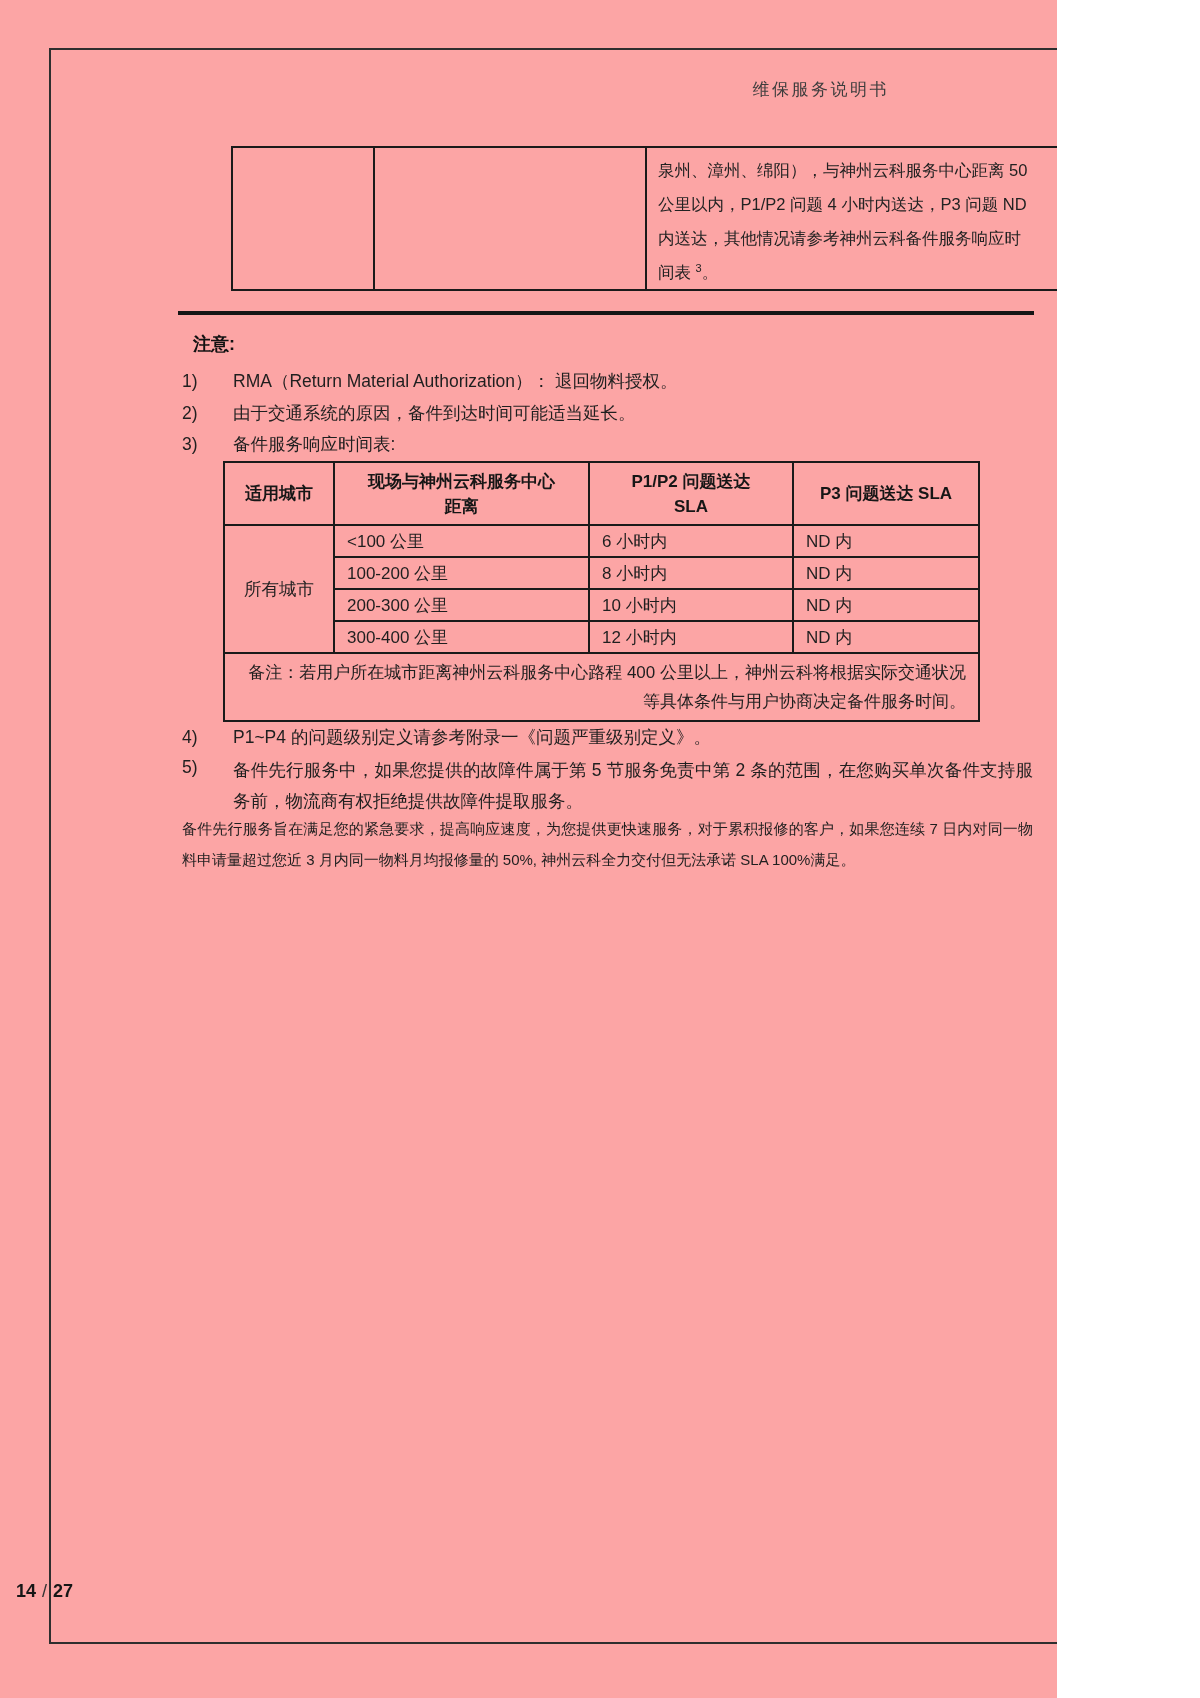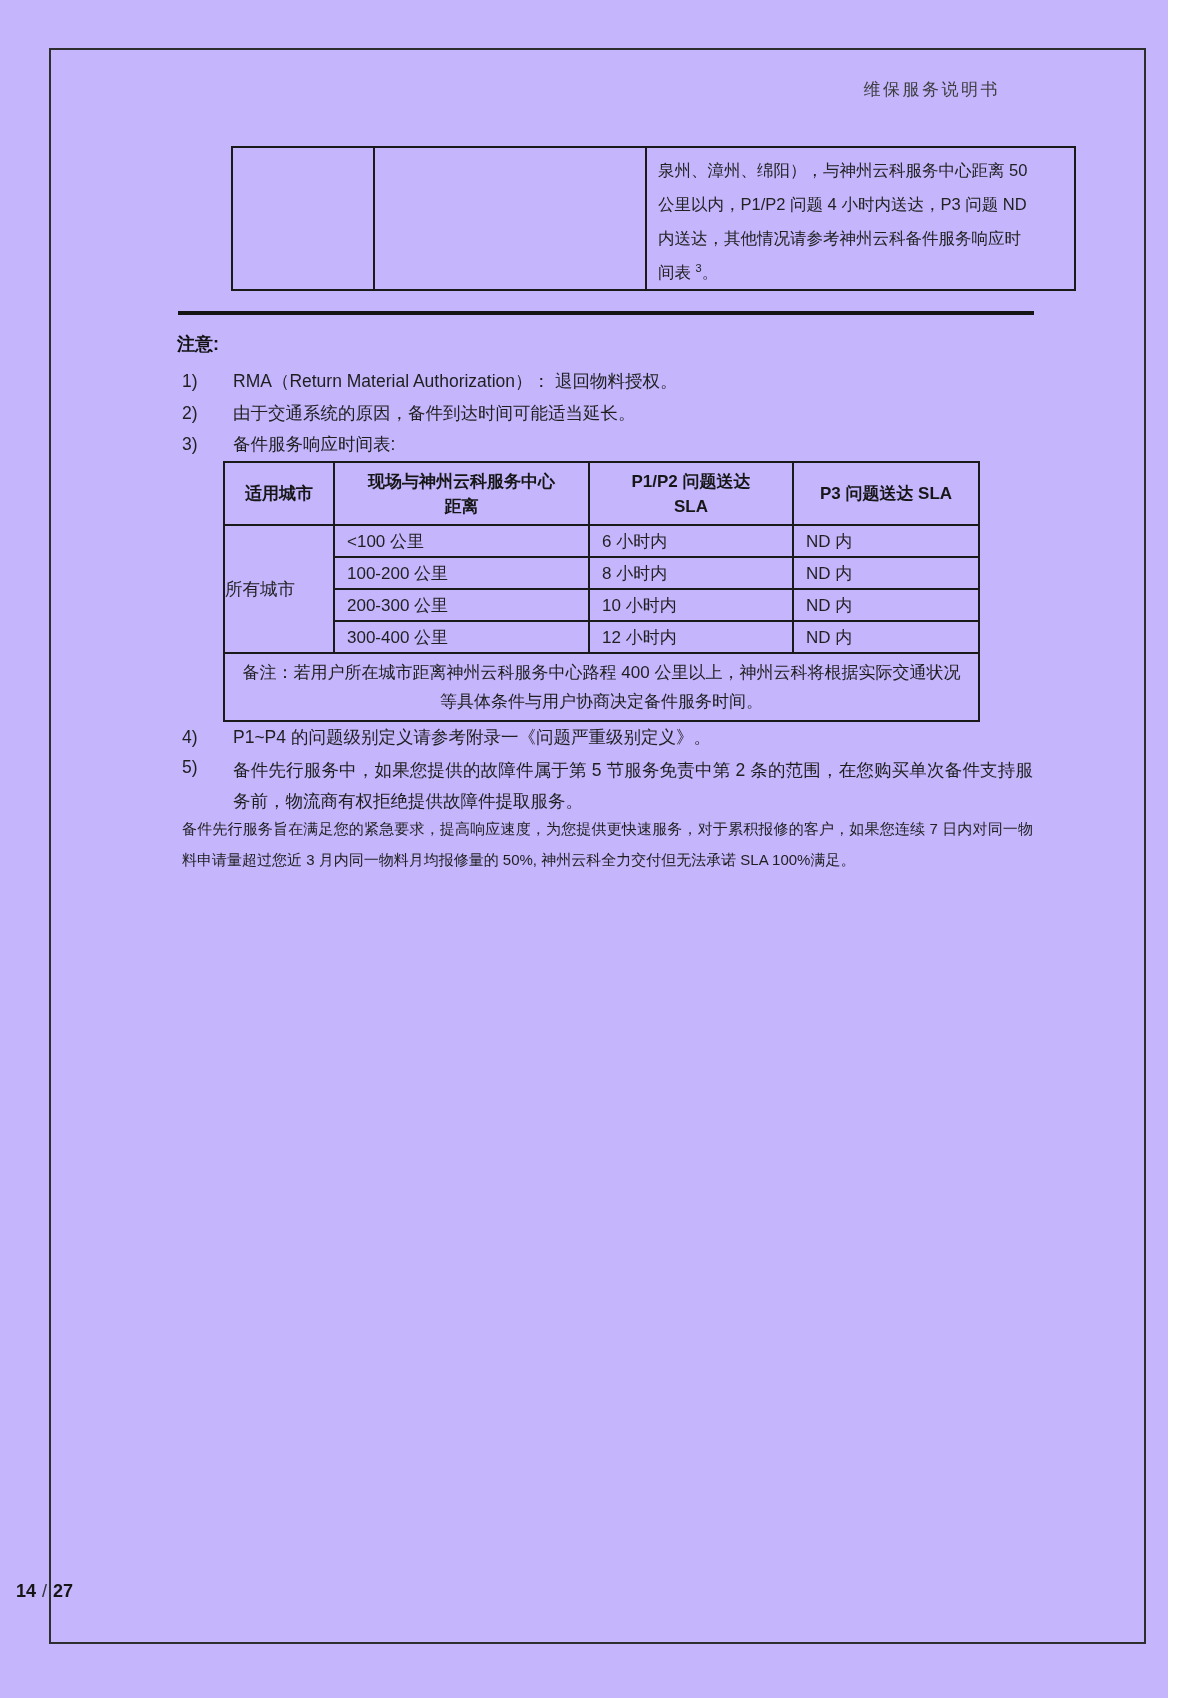--- a/index.html
+++ b/index.html
@@ -1,20 +1,20 @@
 <!DOCTYPE html>
 <html><head>
 <meta charset="utf-8">
 <style>
   html, body { margin: 0; padding: 0; background: #ffffff; }
   .canvas {
     position: relative;
-    width: 1168px;
+    width: 1057px;
     height: 1698px;
-    background: #c4b5fd;
+    background: #fca5a5;
     font-family: "Liberation Sans", "DejaVu Sans", sans-serif;
     color: #1f1f1f;
     overflow: hidden;
   }
   .page-border {
     position: absolute;
     left: 49px; top: 48px;
     width: 1097px; height: 1596px;
     border: 2px solid #2e2e2e;
     box-sizing: border-box;
@@ -61,21 +61,21 @@
   
   .rule {
     position: absolute;
     left: 178px; top: 311px;
     width: 856px; height: 4px;
     background: #151515;
   }
   
   .notice-label {
     position: absolute;
-    left: 177px; top: 332px;
+    left: 193px; top: 332px;
     font-size: 18px;
     font-weight: 700;
     color: #111;
   }
   .note-row {
     position: absolute;
     left: 182px;
     width: 851px;
     font-size: 17.5px;
     line-height: 24px;
@@ -119,35 +119,35 @@
     vertical-align: middle;
     line-height: 25px;
     color: #161616;
   }
   .sla-table tbody td {
     height: 32px;
     font-size: 17px;
     vertical-align: middle;
   }
   .sla-table td.group {
-    text-align: left;
+    text-align: center;
     font-size: 17.5px;
     border-radius: 24px;
   }
   .sla-table td.val {
     text-align: left;
     padding-left: 12px;
     border-radius: 9px;
   }
   .sla-table td.note-cell {
     height: 64px;
     font-size: 17px;
     line-height: 29px;
     padding: 4px 12px 4px 12px;
-    text-align: center;
+    text-align: right;
     vertical-align: middle;
   }
   
   .closing {
     position: absolute;
     left: 182px; top: 813px;
     width: 851px;
     font-size: 15px;
     line-height: 31px;
     text-align: justify;

